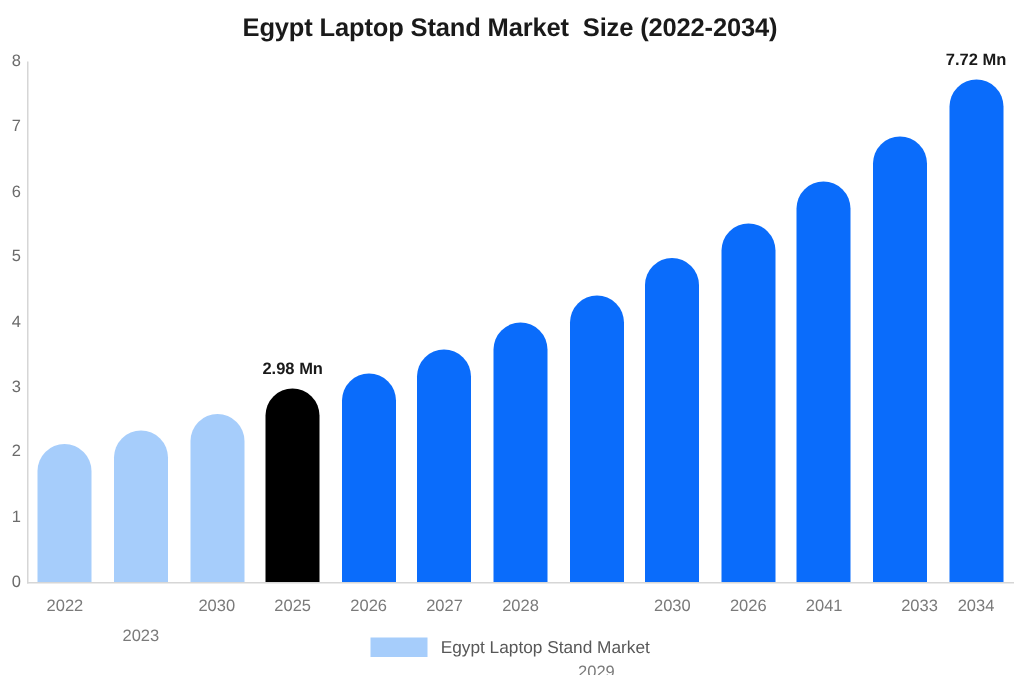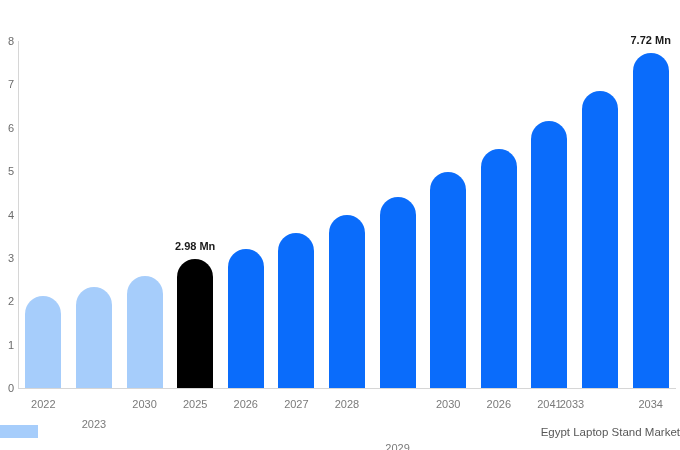--- a/index.html
+++ b/index.html
@@ -101,38 +101,39 @@
     text-align: center;
     white-space: nowrap;
   }
   #legend {
     position: absolute;
     left: 0;
     top: 425px;
     width: 680px;
     display: flex;
     align-items: center;
-    justify-content: space-between;
+    justify-content: center;
     gap: 9px;
   }
   #legend-swatch {
     width: 38px;
     height: 13px;
     background: #a6cdfb;
   }
   #legend-label {
     font-size: 11.5px;
     color: #585858;
   }
 </style>
 </head>
 <body>
 
 <div id="chart-root">
 
+  <div id="chart-title">Egypt Laptop Stand Market  Size (2022-2034)</div>
 
   <div id="y-tick-labels">
       <div class="y-tick-label" style="top: 388px;">0</div>
       <div class="y-tick-label" style="top: 344.625px;">1</div>
       <div class="y-tick-label" style="top: 301.25px;">2</div>
       <div class="y-tick-label" style="top: 257.875px;">3</div>
       <div class="y-tick-label" style="top: 214.5px;">4</div>
       <div class="y-tick-label" style="top: 171.125px;">5</div>
       <div class="y-tick-label" style="top: 127.75px;">6</div>
       <div class="y-tick-label" style="top: 84.375px;">7</div>
@@ -189,21 +190,21 @@
       <div class="x-tick-label" style="left: 68.9231px; width: 50px; margin-top: 20px;">2023</div>
       <div class="x-tick-label" style="left: 119.538px; width: 50px;">2030</div>
       <div class="x-tick-label" style="left: 170.154px; width: 50px;">2025</div>
       <div class="x-tick-label" style="left: 220.769px; width: 50px;">2026</div>
       <div class="x-tick-label" style="left: 271.385px; width: 50px;">2027</div>
       <div class="x-tick-label" style="left: 322px; width: 50px;">2028</div>
       <div class="x-tick-label" style="left: 372.615px; width: 50px; margin-top: 44px;">2029</div>
       <div class="x-tick-label" style="left: 423.231px; width: 50px;">2030</div>
       <div class="x-tick-label" style="left: 473.846px; width: 50px;">2026</div>
       <div class="x-tick-label" style="left: 524.462px; width: 50px;">2041</div>
-      <div class="x-tick-label" style="left: 547px; width: 50px;">2033</div>
+      <div class="x-tick-label" style="left: 588px; width: 50px;">2033</div>
       <div class="x-tick-label" style="left: 625.692px; width: 50px;">2034</div>
     </div>
 
   <div id="legend">
     <span id="legend-swatch"></span>
     <span id="legend-label">Egypt Laptop Stand Market</span>
   </div>
 
 <div class="bar-value-label" style="left: 150.154px; width: 90px; top: 239.743px;">2.98 Mn</div>
     <div class="bar-value-label" style="left: 605.692px; width: 90px; top: 34.145px;">7.72 Mn</div>

